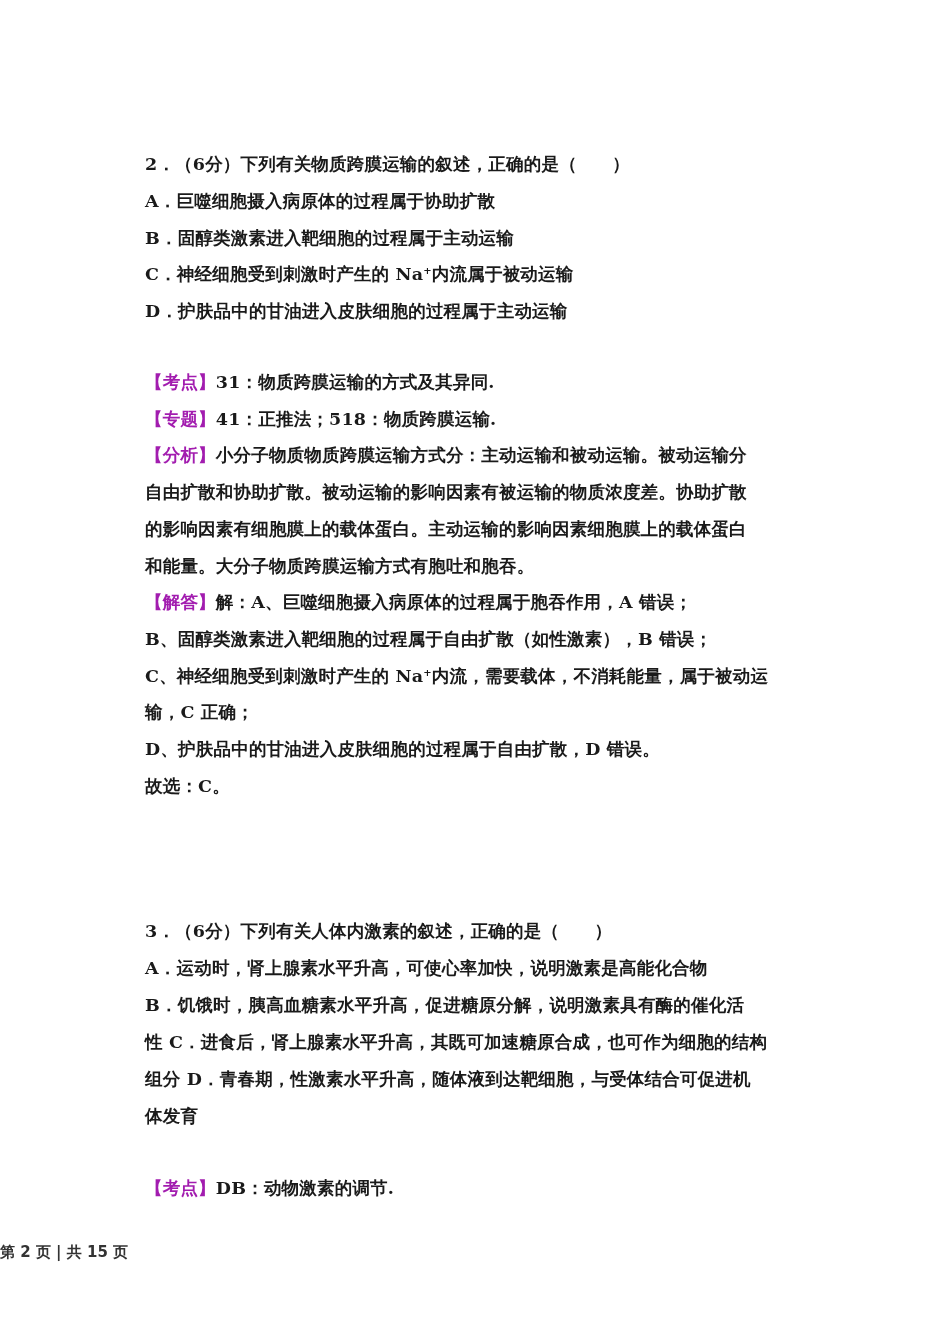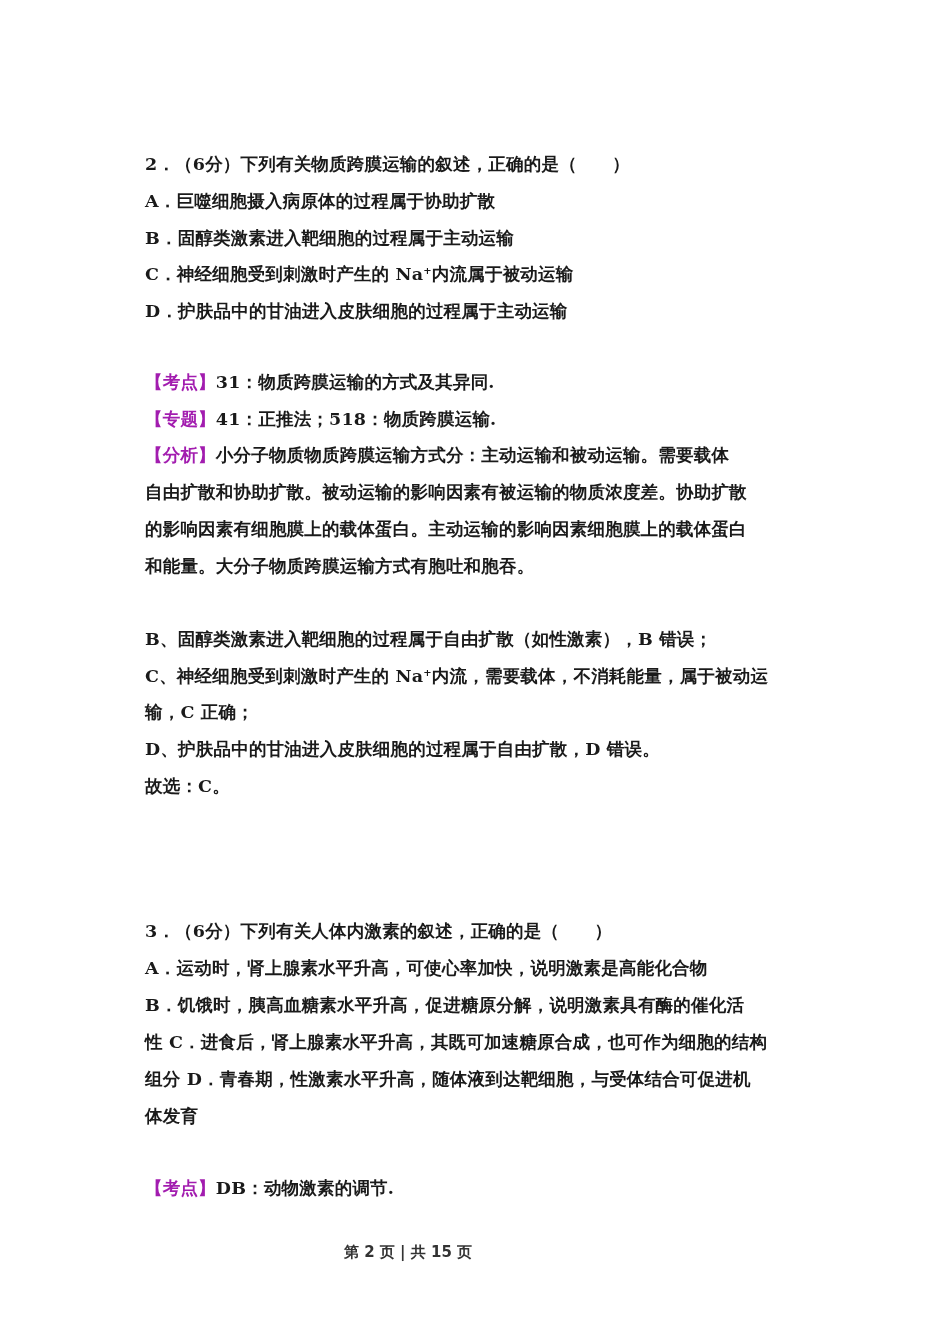--- a/index.html
+++ b/index.html
@@ -2,41 +2,42 @@
 <html><head>
 <meta charset="utf-8">
 <style>
   html, body { margin: 0; padding: 0; background: #ffffff; }
   body { width: 950px; height: 1344px; position: relative; overflow: hidden;
          font-family: "DejaVu Serif", "Liberation Serif", serif; color: #1a1a1a; }
   .page { position: absolute; left: 0; top: 0; width: 950px; height: 1344px; background: #fff; font-weight: bold; }
   .line { position: absolute; left: 145px; font-size: 17.5px; line-height: 24px; white-space: nowrap; letter-spacing: 0.2px; }
   .label { color: #a21caf; }
   sup { font-size: 10px; vertical-align: 6px; line-height: 0; }
-  .footer { position: absolute; top: 1243px; left: 0; width: 816px; text-align: center;
+  .footer { position: absolute; top: 1243px; left: 0; width: 816px; 
             font-family: "DejaVu Sans", "Liberation Sans", sans-serif; font-size: 15px; color: #333; }
 </style>
 </head>
 <body>
 
 <div class="page">
 
   <div class="line" style="top:152px">2．（6分）下列有关物质跨膜运输的叙述，正确的是（　　）</div>
   <div class="line" style="top:189px">A．巨噬细胞摄入病原体的过程属于协助扩散</div>
   <div class="line" style="top:226px">B．固醇类激素进入靶细胞的过程属于主动运输</div>
   <div class="line" style="top:262px"><span>C．神经细胞受到刺激时产生的 Na</span><sup>+</sup><span>内流属于被动运输</span></div>
   <div class="line" style="top:299px">D．护肤品中的甘油进入皮肤细胞的过程属于主动运输</div>
 
   <div class="line" style="top:370px"><span class="label">【考点】</span><span>31：物质跨膜运输的方式及其异同.</span></div>
   <div class="line" style="top:407px"><span class="label">【专题】</span><span>41：正推法；518：物质跨膜运输.</span></div>
-  <div class="line" style="top:443px"><span class="label">【分析】</span><span>小分子物质物质跨膜运输方式分：主动运输和被动运输。需要载体</span></div>
+  <div class="line" style="top:443px"><span class="label">【分析】</span><span>小分子物质物质跨膜运输方式分：主动运输和被动运输。被动运输分</span></div>
   <div class="line" style="top:517px">的影响因素有细胞膜上的载体蛋白。主动运输的影响因素细胞膜上的载体蛋白</div>
   <div class="line" style="top:480px">自由扩散和协助扩散。被动运输的影响因素有被运输的物质浓度差。协助扩散</div>
   <div class="line" style="top:554px">和能量。大分子物质跨膜运输方式有胞吐和胞吞。</div>
 
+  <div class="line" style="top:590px"><span class="label">【解答】</span><span>解：A、巨噬细胞摄入病原体的过程属于胞吞作用，A 错误；</span></div>
   <div class="line" style="top:627px">B、固醇类激素进入靶细胞的过程属于自由扩散（如性激素），B 错误；</div>
   <div class="line" style="top:664px"><span>C、神经细胞受到刺激时产生的 Na</span><sup>+</sup><span>内流，需要载体，不消耗能量，属于被动运</span></div>
   <div class="line" style="top:700px">输，C 正确；</div>
   <div class="line" style="top:737px">D、护肤品中的甘油进入皮肤细胞的过程属于自由扩散，D 错误。</div>
   <div class="line" style="top:774px">故选：C。</div>
 
 
   <div class="line" style="top:919px">3．（6分）下列有关人体内激素的叙述，正确的是（　　）</div>
   <div class="line" style="top:956px">A．运动时，肾上腺素水平升高，可使心率加快，说明激素是高能化合物</div>
   <div class="line" style="top:993px">B．饥饿时，胰高血糖素水平升高，促进糖原分解，说明激素具有酶的催化活</div>

